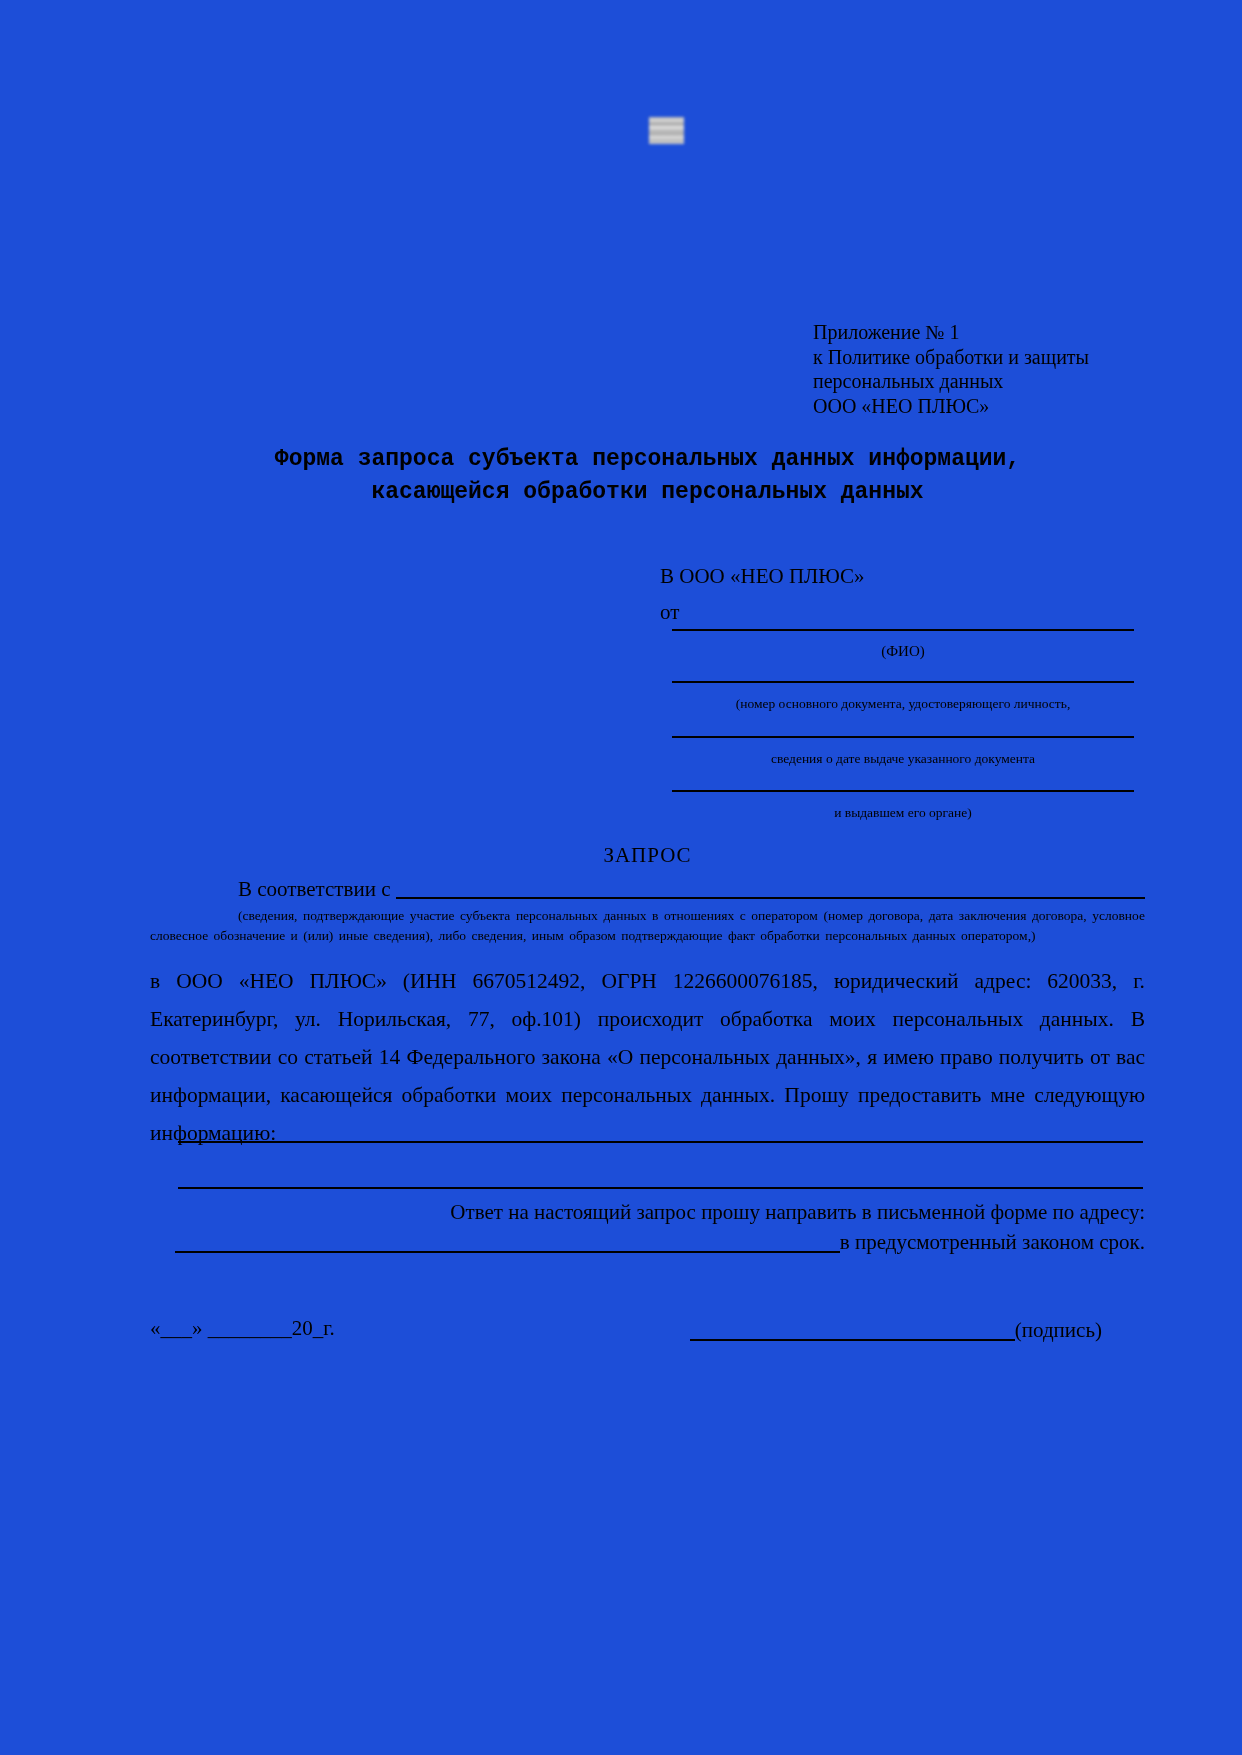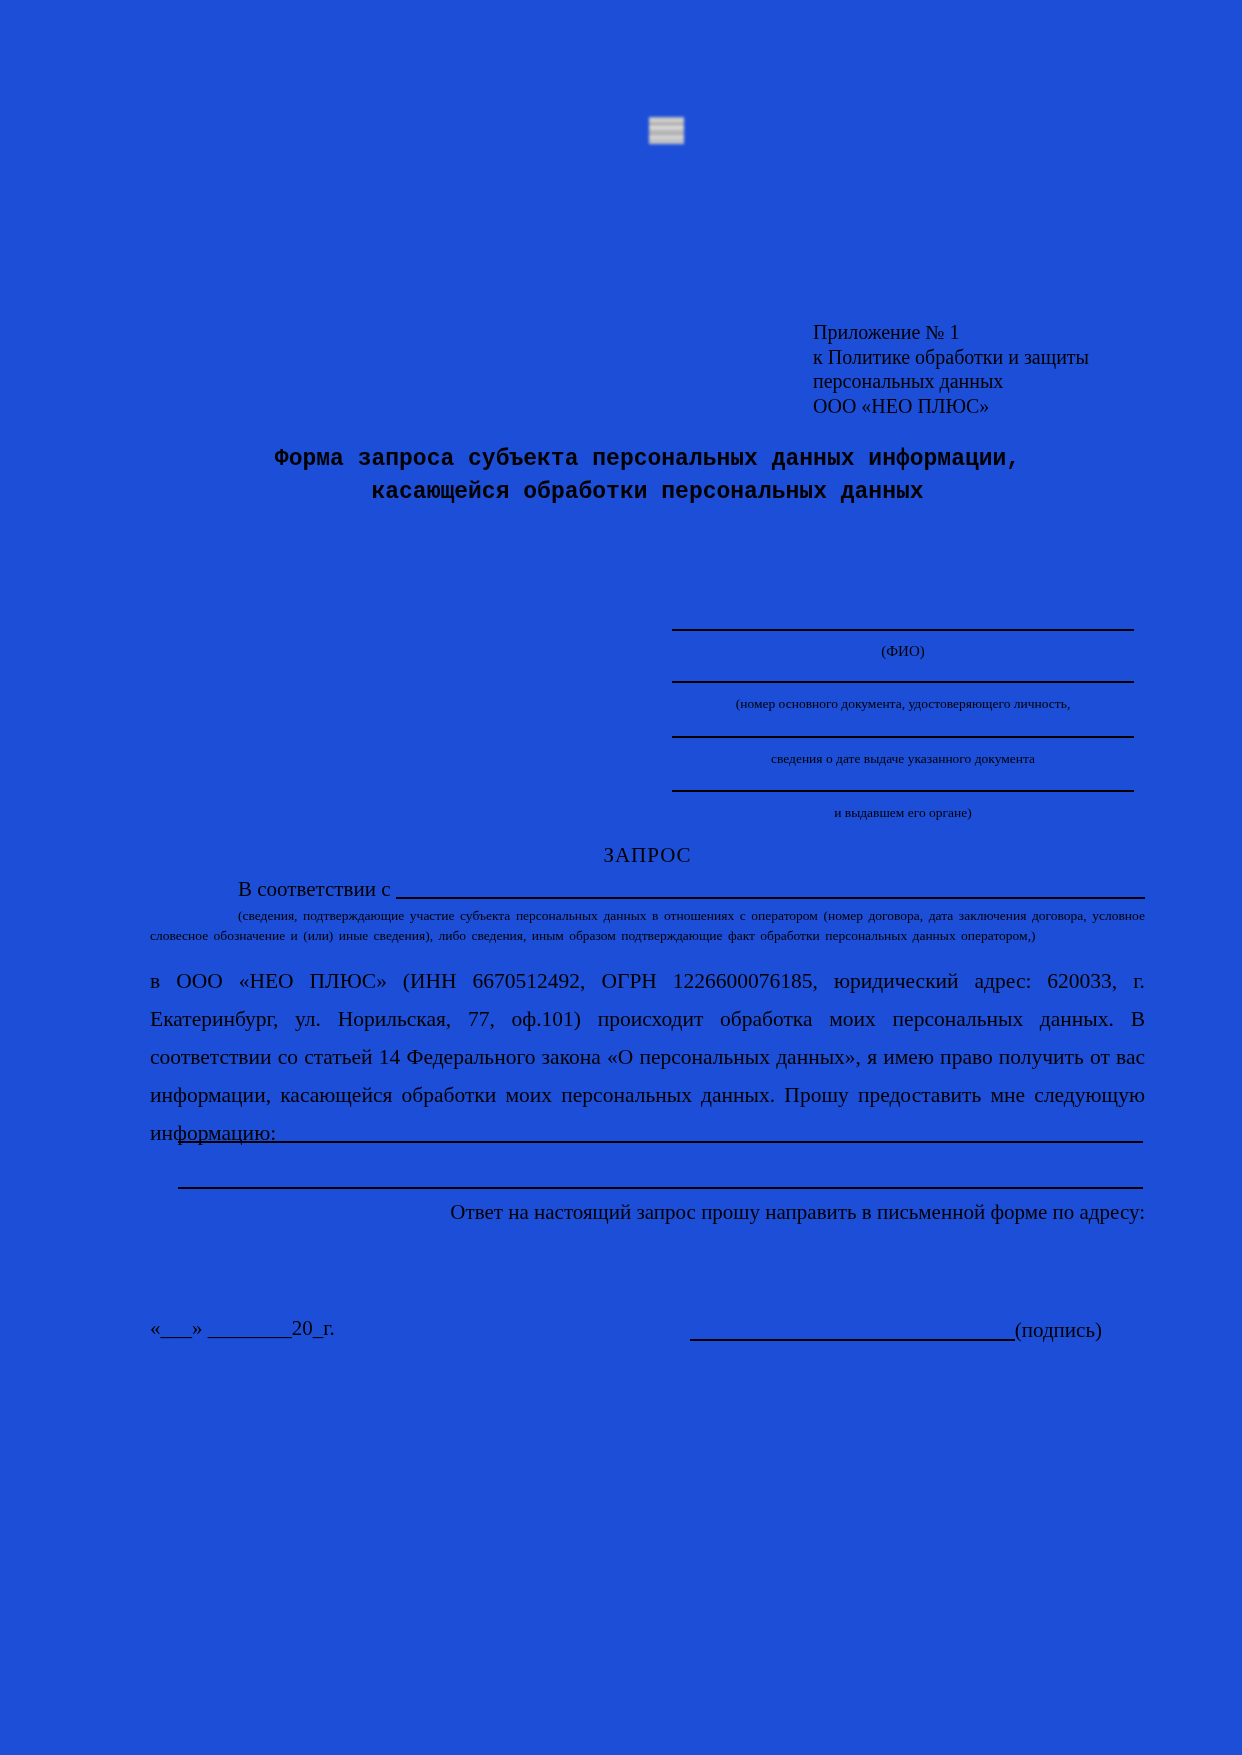--- a/index.html
+++ b/index.html
@@ -98,20 +98,24 @@
     <div>к Политике обработки и защиты</div>
     <div>персональных данных</div>
     <div>ООО «НЕО ПЛЮС»</div>
   </div>
 
   <div id="title">
     <div>Форма запроса субъекта персональных данных информации,</div>
     <div>касающейся обработки персональных данных</div>
   </div>
 
+  <div id="addressee">
+    <div>В ООО «НЕО ПЛЮС»</div>
+    <div>от</div>
+  </div>
 
   <div class="fill-field" style="top:629px;">
     <span class="fill-caption big">(ФИО)</span>
   </div>
   <div class="fill-field" style="top:681px;">
     <span class="fill-caption">(номер основного документа, удостоверяющего личность,</span>
   </div>
   <div class="fill-field" style="top:736px;">
     <span class="fill-caption">сведения о дате выдаче указанного документа</span>
   </div>
@@ -128,20 +132,24 @@
 
   <div id="fineprint">(сведения, подтверждающие участие субъекта персональных данных в отношениях с оператором (номер договора, дата заключения договора, условное словесное обозначение и (или) иные сведения), либо сведения, иным образом подтверждающие факт обработки персональных данных оператором,)</div>
 
   <div id="bodytext">в ООО «НЕО ПЛЮС» (ИНН 6670512492, ОГРН 1226600076185, юридический адрес: 620033, г. Екатеринбург, ул. Норильская, 77, оф.101) происходит обработка моих персональных данных. В соответствии со статьей 14 Федерального закона «О персональных данных», я имею право получить от вас информации, касающейся обработки моих персональных данных. Прошу предоставить мне следующую информацию:</div>
 
   <div id="blank1" class="blank-rule"></div>
   <div id="blank2" class="blank-rule"></div>
 
   <div id="resp-line1">Ответ на настоящий запрос прошу направить в письменной форме по адресу:</div>
 
+  <div id="resp-line2">
+    <span class="uline"></span>
+    <span class="tail">в предусмотренный законом срок.</span>
+  </div>
 
   <div id="date-block">«___» ________20_г.</div>
 
   <div id="sign-block">
     <span class="uline"></span>
     <span class="tail">(подпись)</span>
   </div>
 
 </div>
 

